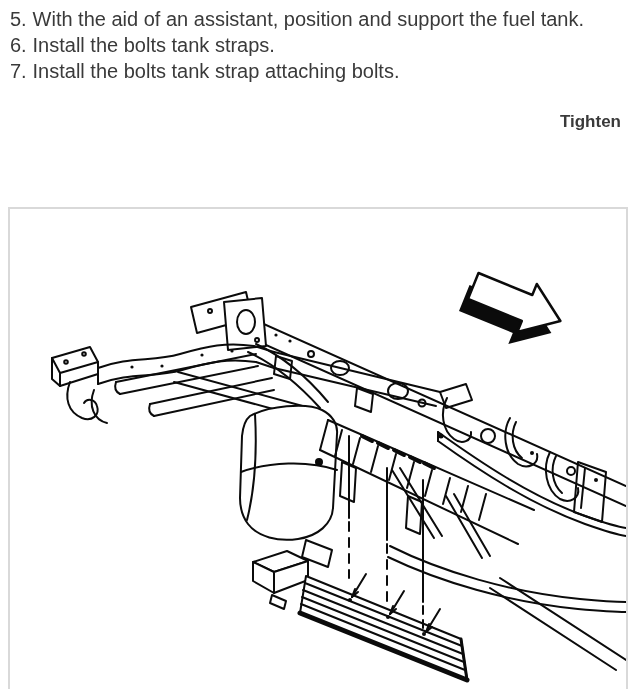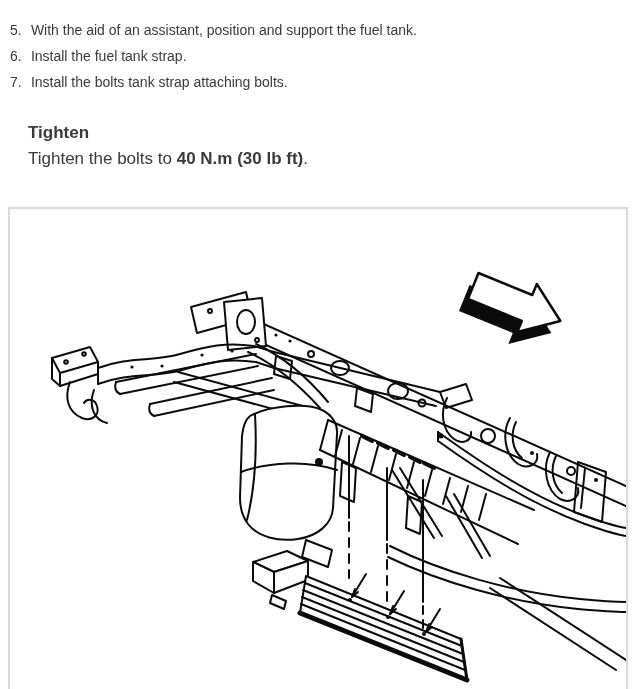--- a/index.html
+++ b/index.html
@@ -1,55 +1,54 @@
 <!DOCTYPE html>
 <html><head>
 <meta charset="utf-8">
 <style>
   html,body{margin:0;padding:0;}
   body{
     width:637px;height:689px;position:relative;overflow:hidden;
     background:#ffffff;color:#3a3a3a;
     font-family:"Liberation Sans",sans-serif;
   }
-  .steps{margin:0;padding:17px 0 0 10px;font-size:14px;line-height:26px;}
+  .steps{margin:0;padding:6px 0 0 10px;font-size:20px;line-height:26px;}
   .step{white-space:nowrap;}
   .step-number{display:inline-block;min-width:17px;}
   .tighten{margin:25px 0 0 28px;font-size:17px;line-height:26px;}
-  .tighten-heading{font-weight:bold;margin:0;}
+  .tighten-heading{font-weight:bold;margin:16px;text-align:right;}
   .tighten-body{margin:0;}
   .bold{font-weight:bold;}
   .figure-panel{
     position:absolute;left:8px;top:207px;width:620px;height:482px;
     box-sizing:border-box;margin:0;background:#ffffff;
     border:2px solid #d9d9d9;border-bottom:none;
   }
   .figure-panel svg{width:100%;height:100%;display:block;}
 </style>
 </head>
 <body>
 
 <div class="steps">
   <div class="step">
     <span class="step-number">5.</span>
     <span>With the aid of an assistant, position and support the fuel tank.</span>
   </div>
   <div class="step">
     <span class="step-number">6.</span>
-    <span>Install the fuel tank strap.</span>
+    <span>Install the bolts tank straps.</span>
   </div>
   <div class="step">
     <span class="step-number">7.</span>
     <span>Install the bolts tank strap attaching bolts.</span>
   </div>
 </div>
 
 <div class="tighten">
   <p class="tighten-heading">Tighten</p>
-  <p class="tighten-body"><span>Tighten the bolts to </span><span class="bold">40 N.m (30 lb ft)</span><span>.</span></p>
 </div>
 
 <figure class="figure-panel">
   <svg viewBox="0 0 616 478" aria-hidden="true">
     <g stroke="#0b0b0b" stroke-width="2" fill="none" stroke-linecap="round" stroke-linejoin="round">
 
       <g>
         <path d="M236,106 L616,276"></path>
         <path d="M236,126 L616,296"></path>
         <path d="M236,106 L236,126"></path>

